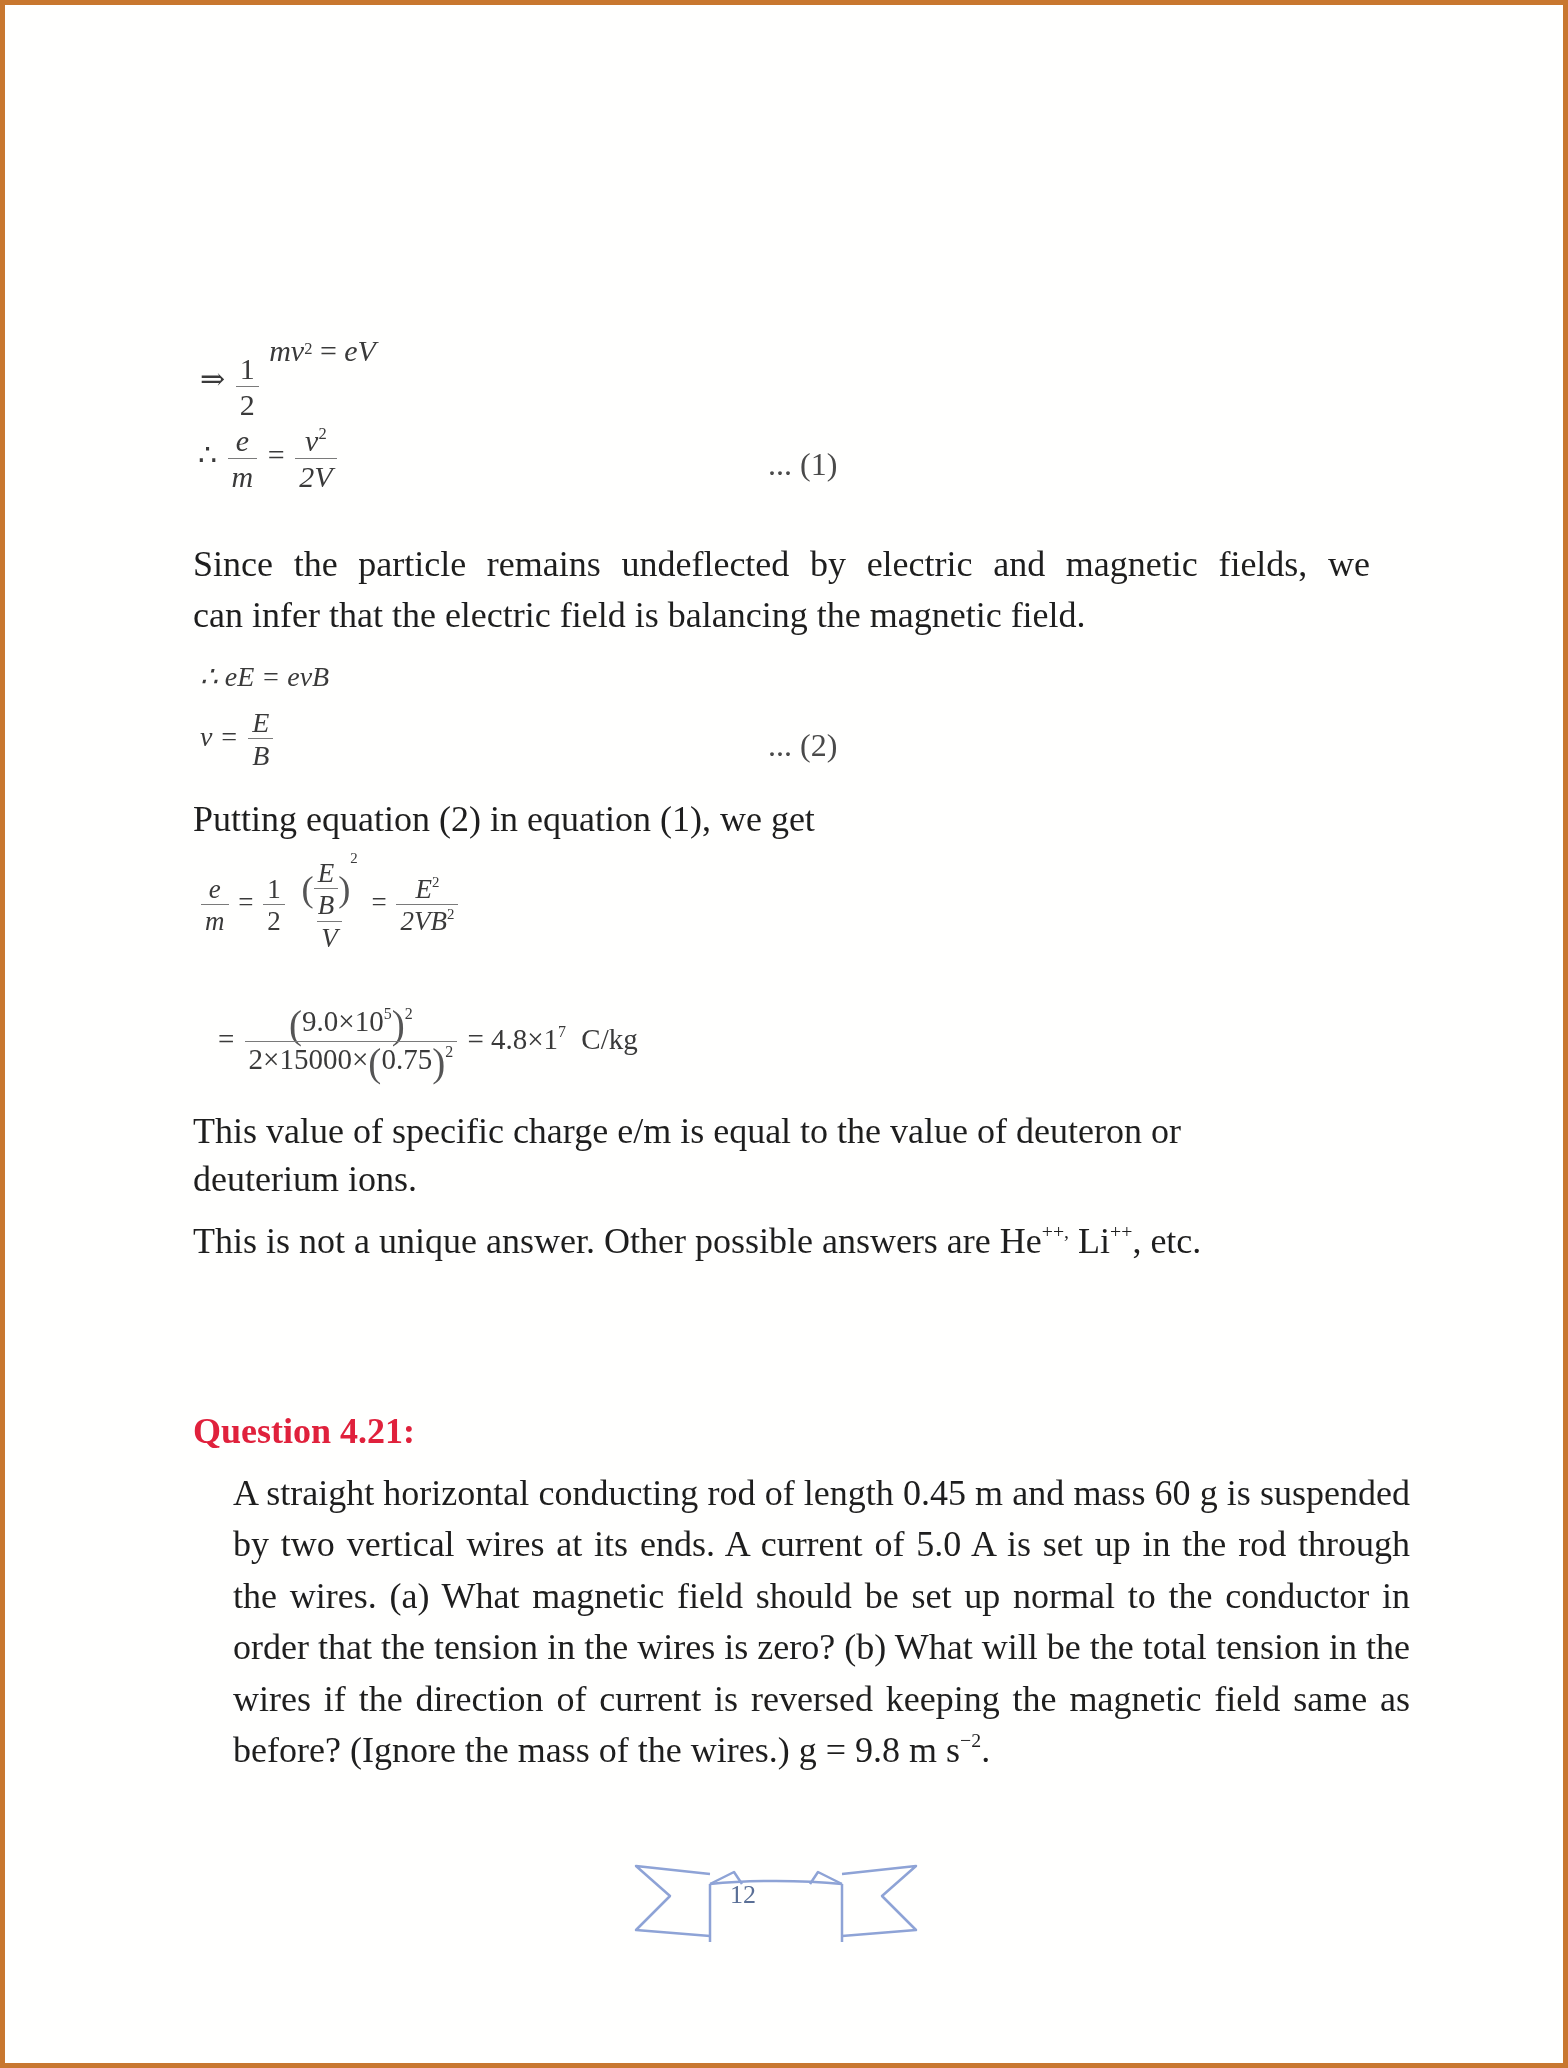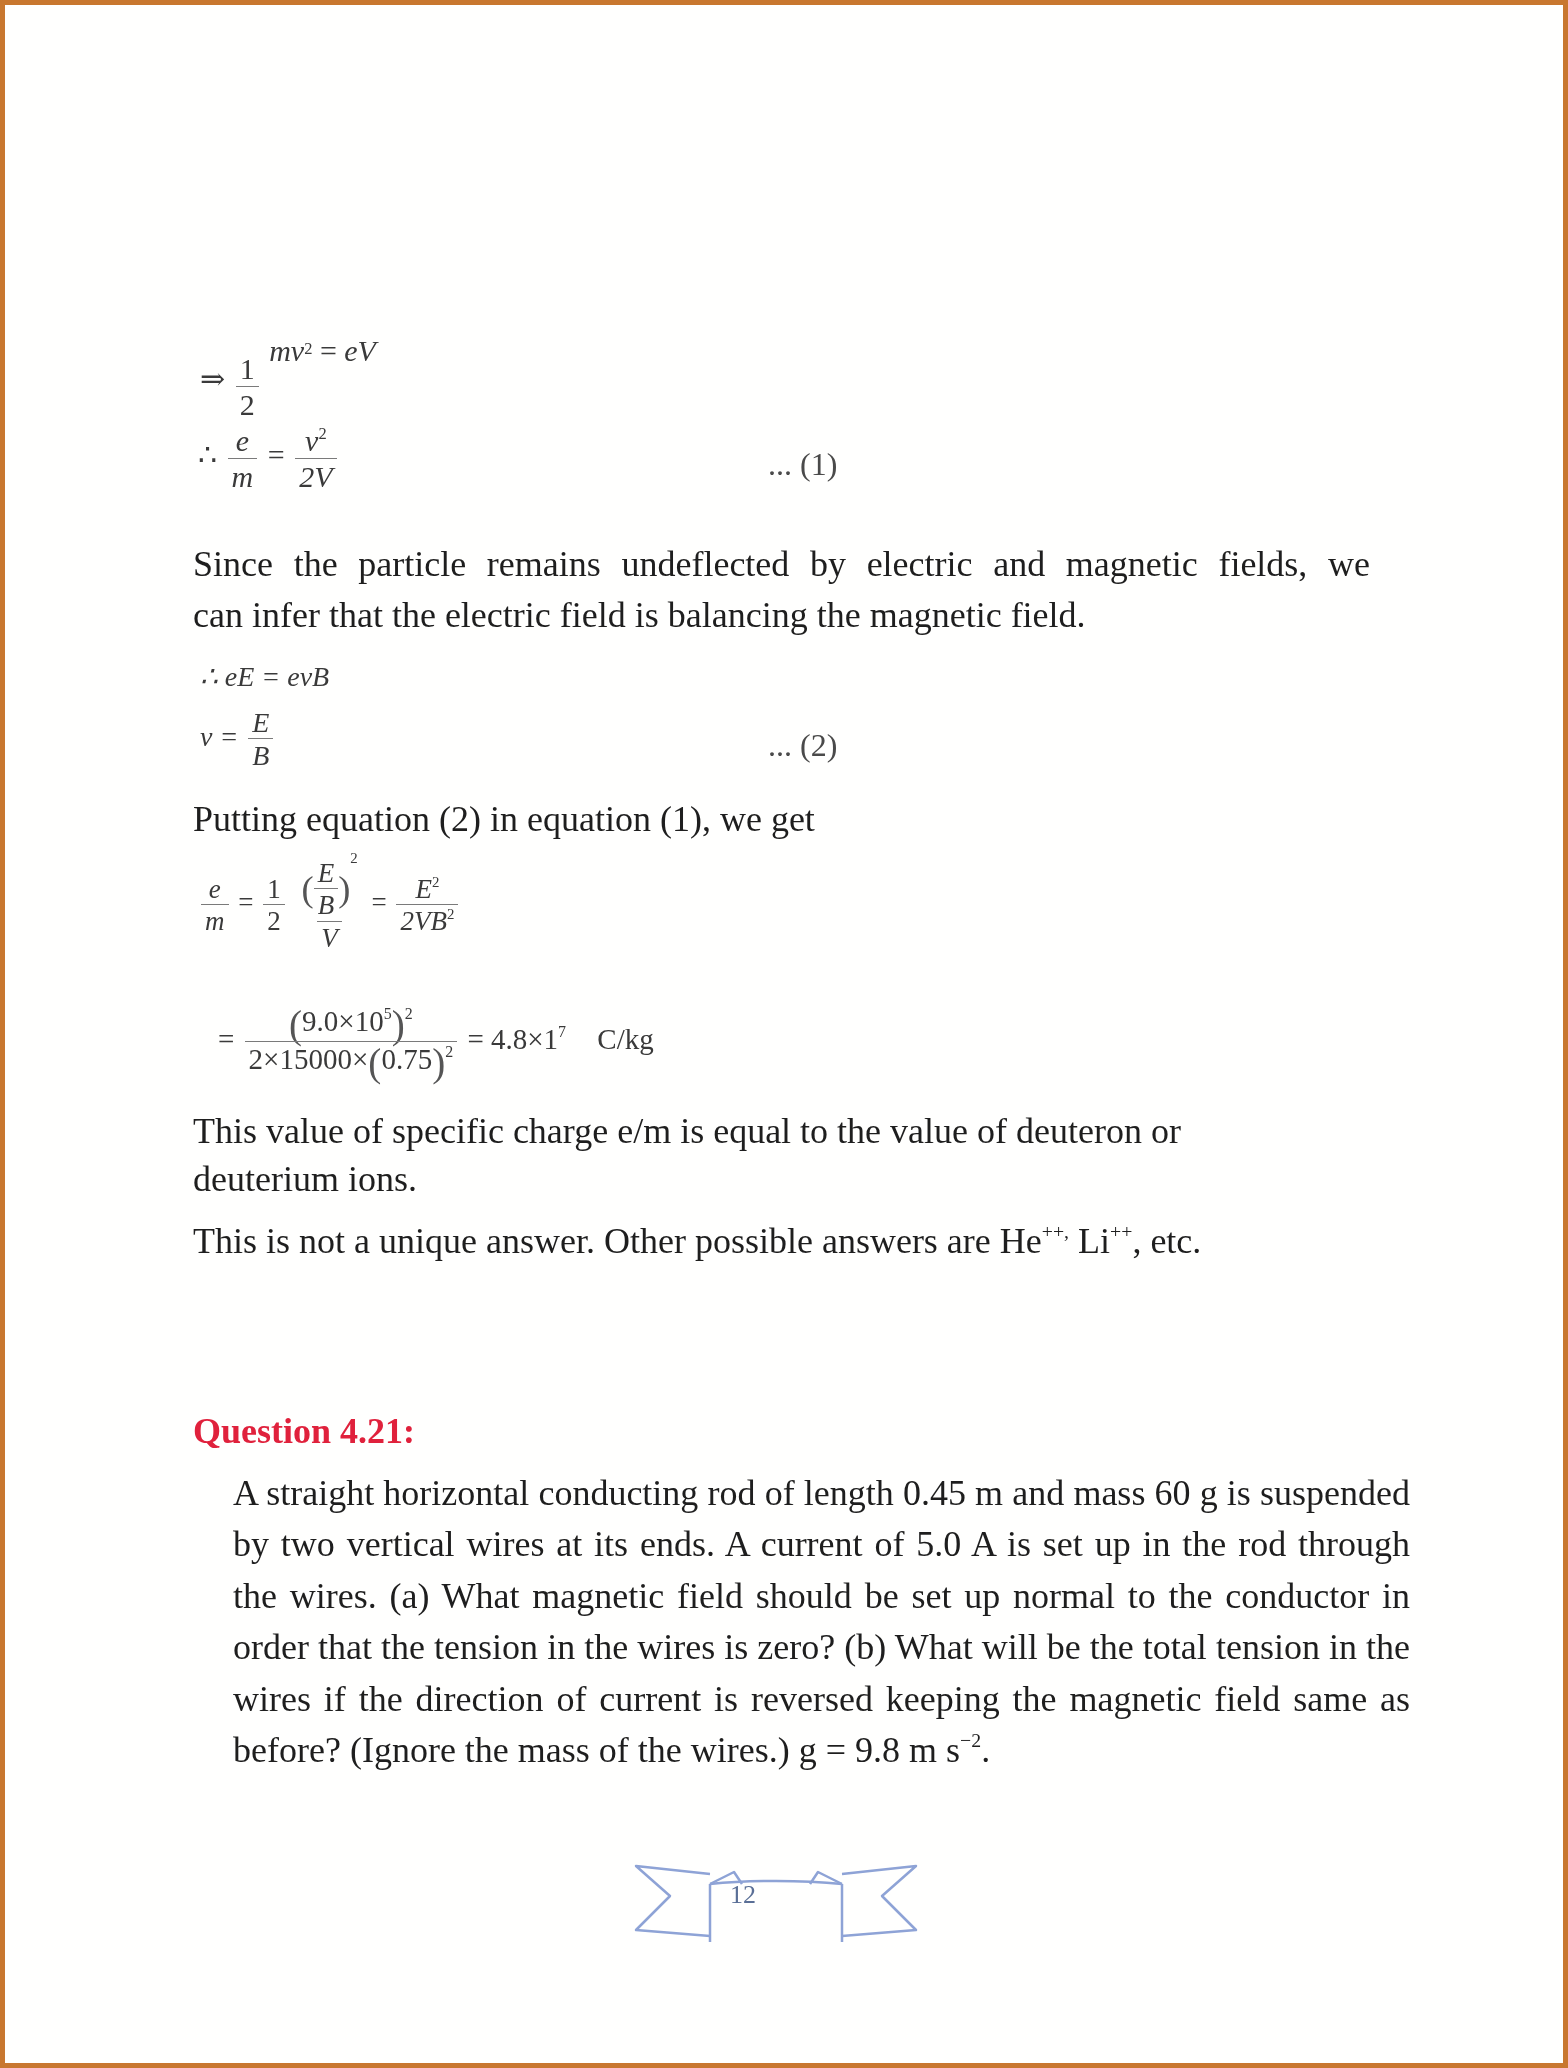--- a/index.html
+++ b/index.html
@@ -96,21 +96,21 @@
   </span>
 </div>
 
 <div class="abs math up" style="left:218px; top:1006px; font-size:29px; font-style:normal; white-space:nowrap;">
   <span>=</span>
   <span class="frac">
     <span class="num"><span class="paren">(</span><span>9.0×10</span><sup>5</sup><span class="paren">)</span><sup>2</sup></span>
     <span class="den"><span>2×15000×</span><span class="paren">(</span><span>0.75</span><span class="paren">)</span><sup>2</sup></span>
   </span>
   <span>= 4.8×1</span><sup>7</sup>
-  <span style="margin-left:24px;">C/kg</span>
+  <span style="margin-left:8px;">C/kg</span>
 </div>
 
 <div class="line serif" style="top:1110px;text-align:center;">This value of specific charge e/m is equal to the value of deuteron or</div>
 <div class="line serif" style="top:1158px;">deuterium ions.</div>
 
 <div class="line serif" style="top:1220px;">
   <span>This is not a unique answer. Other possible answers are He</span><sup>++,</sup><span> Li</span><sup>++</sup><span>, etc.</span>
 </div>
 
 <div class="question-title">Question 4.21:</div>

